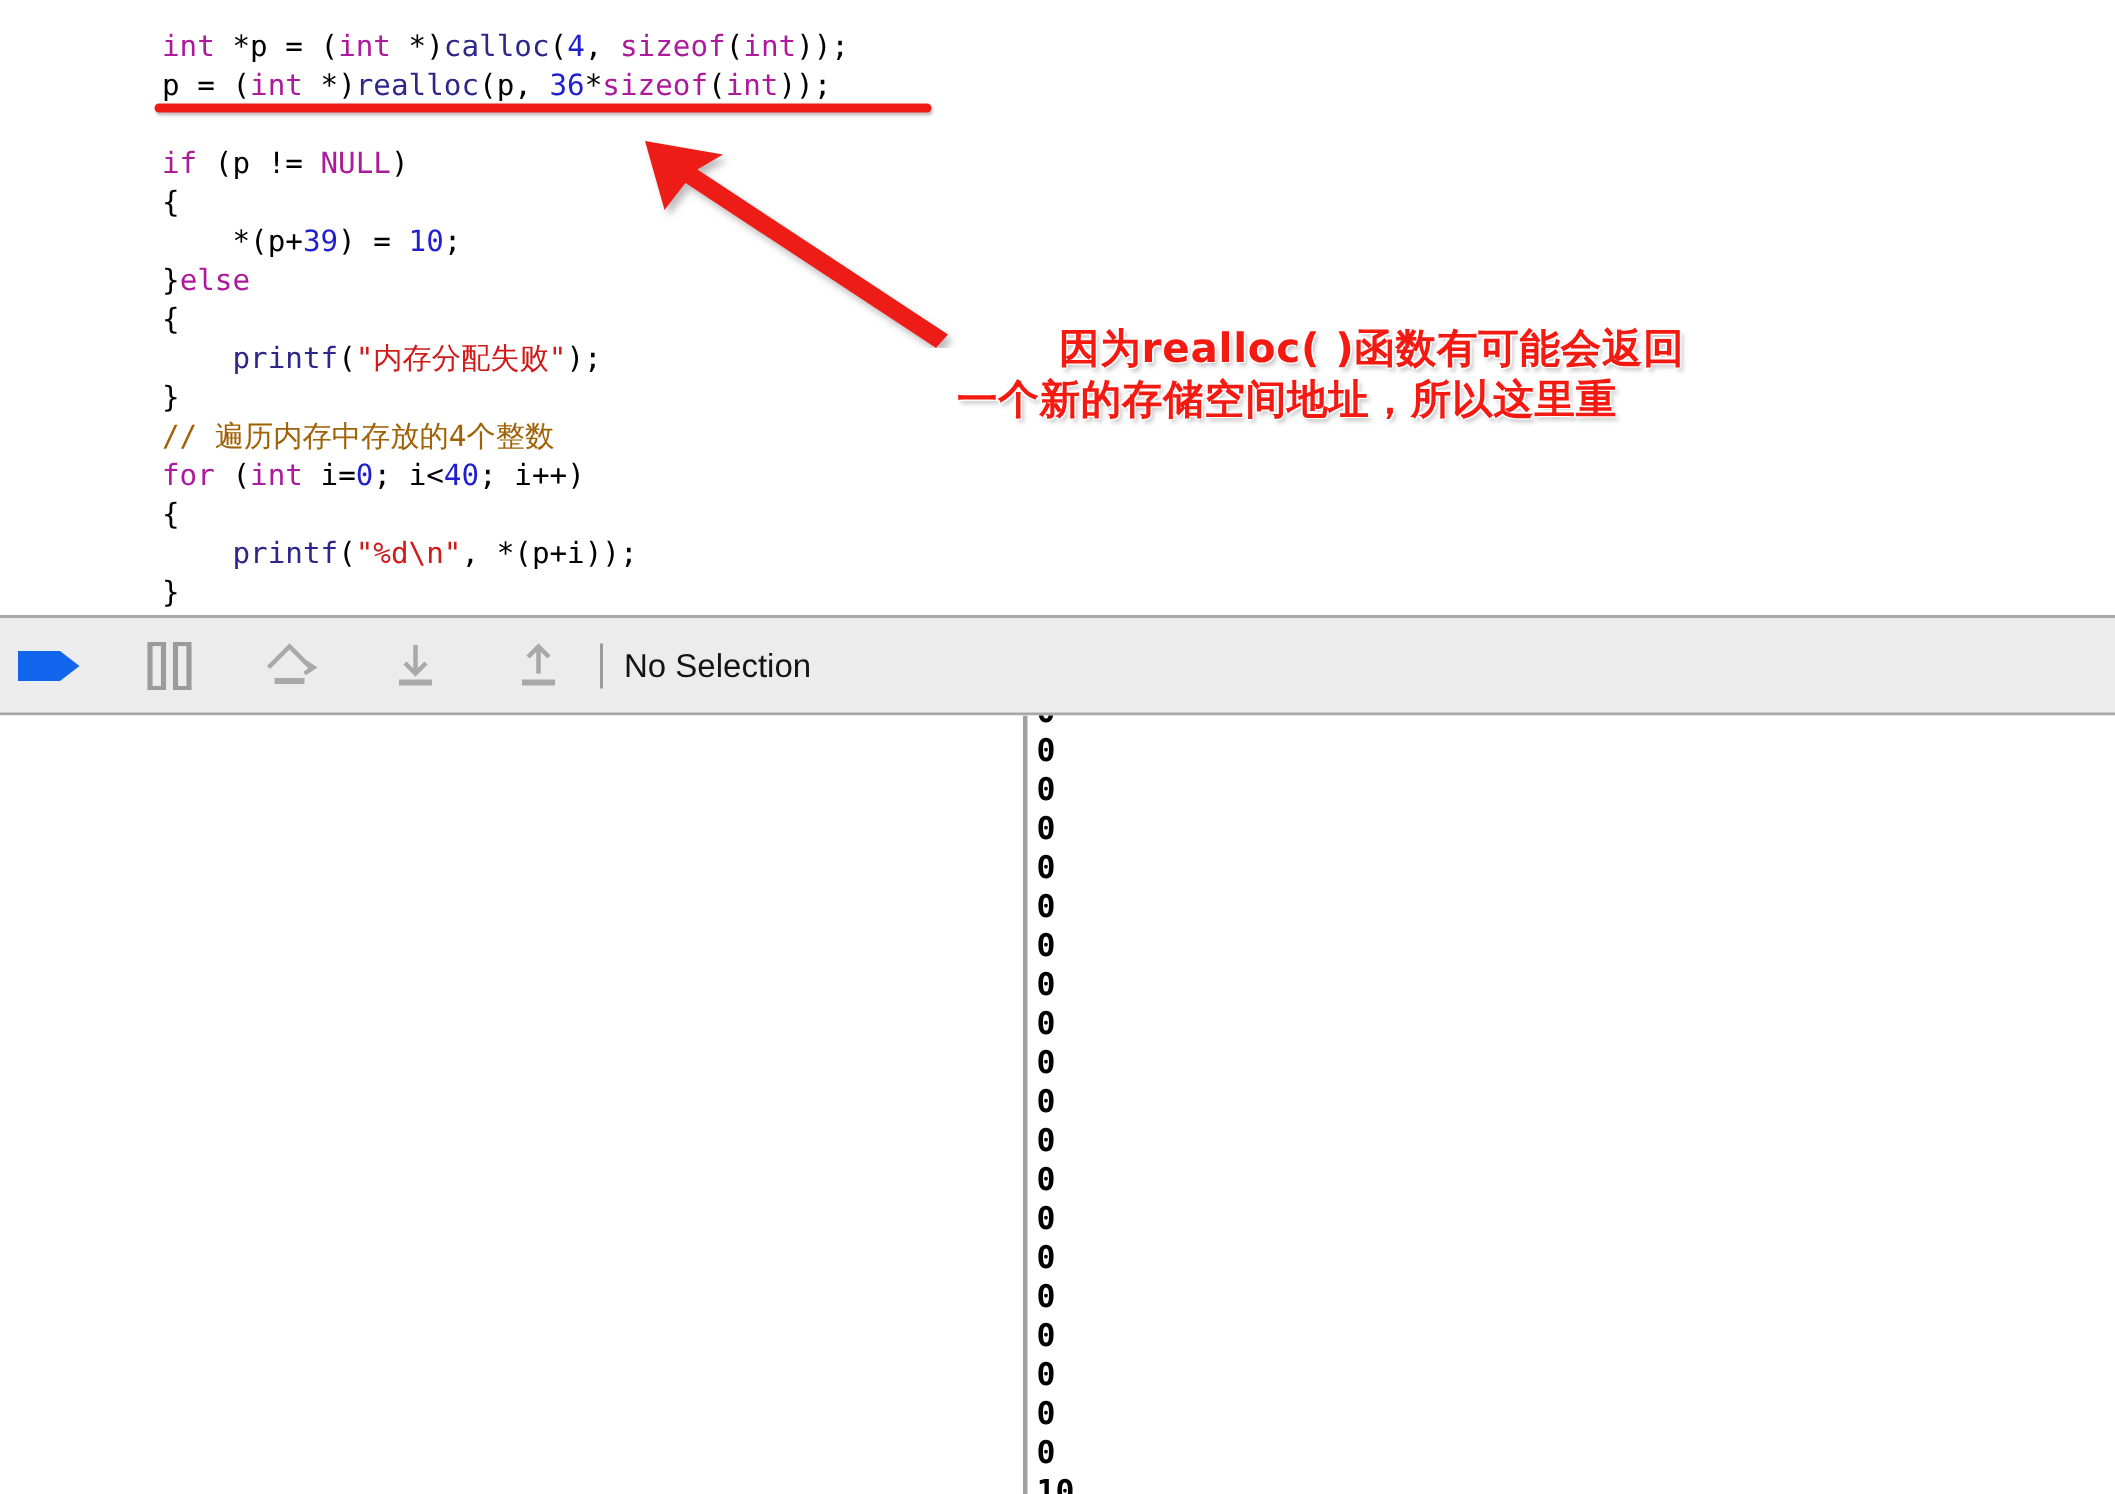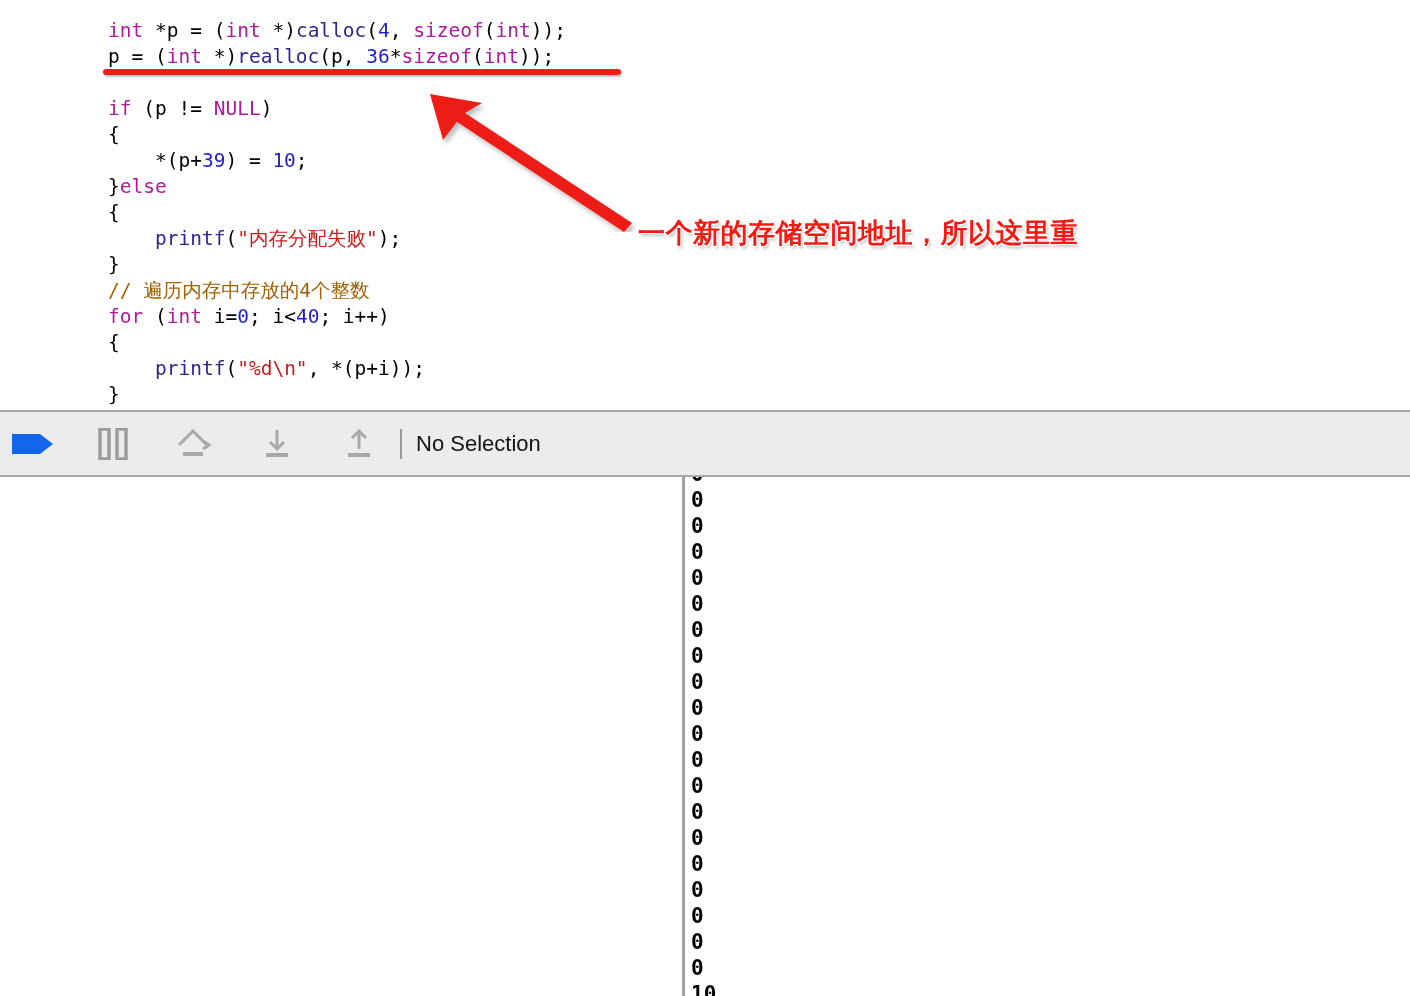--- a/index.html
+++ b/index.html
@@ -76,21 +76,21 @@
     font-weight: bold;
     font-size: 27px;
     line-height: 37px;
     letter-spacing: .5px;
     text-shadow:
        1px 1px 0 #ffffff, -1px 1px 0 #ffffff,
        1px -1px 0 #ffffff, -1px -1px 0 #ffffff,
        2px 3px 3px rgba(150,150,150,.55);
   }
   #annotation .l1 { display:block; padding-left: 68px; }
-  #annotation .l2 { display:block; }
+  #annotation .l2 { display:block;font-family:Liberation Mono, monospace; }
   #annotation .l3 { display:block; }
 
   
   #debug-toolbar {
     position: absolute;
     left: 0; top: 410px;
     width: 1410px;
     height: 67px;
     background: #ECECEC;
     border-top: 2px solid #A8A8A8;
@@ -171,20 +171,21 @@
       <filter id="arrowshadow" x="-30%" y="-30%" width="170%" height="170%">
         <feDropShadow dx="3" dy="4" stdDeviation="2.5" flood-color="#888888" flood-opacity="0.55"></feDropShadow>
       </filter>
     </defs>
     <g filter="url(#arrowshadow)">
       <polygon points="10,12 62,21 45,31 212,141 204,150 37,40 23,58" fill="#EE1C15"></polygon>
     </g>
   </svg>
 
   <div id="annotation">
+    <span class="l1">因为realloc( )函数有可能会返回</span>
     <span class="l2">一个新的存储空间地址，所以这里重</span>
   </div>
 </div>
 
 <div id="debug-toolbar">
 
   <div class="tb-btn" id="tb-continue" style="margin-left:2px;">
     <svg width="42" height="26" viewBox="0 0 42 26">
       <polygon points="0,3 28,3 41,13 28,23 0,23" fill="#1266EE"></polygon>
     </svg>

